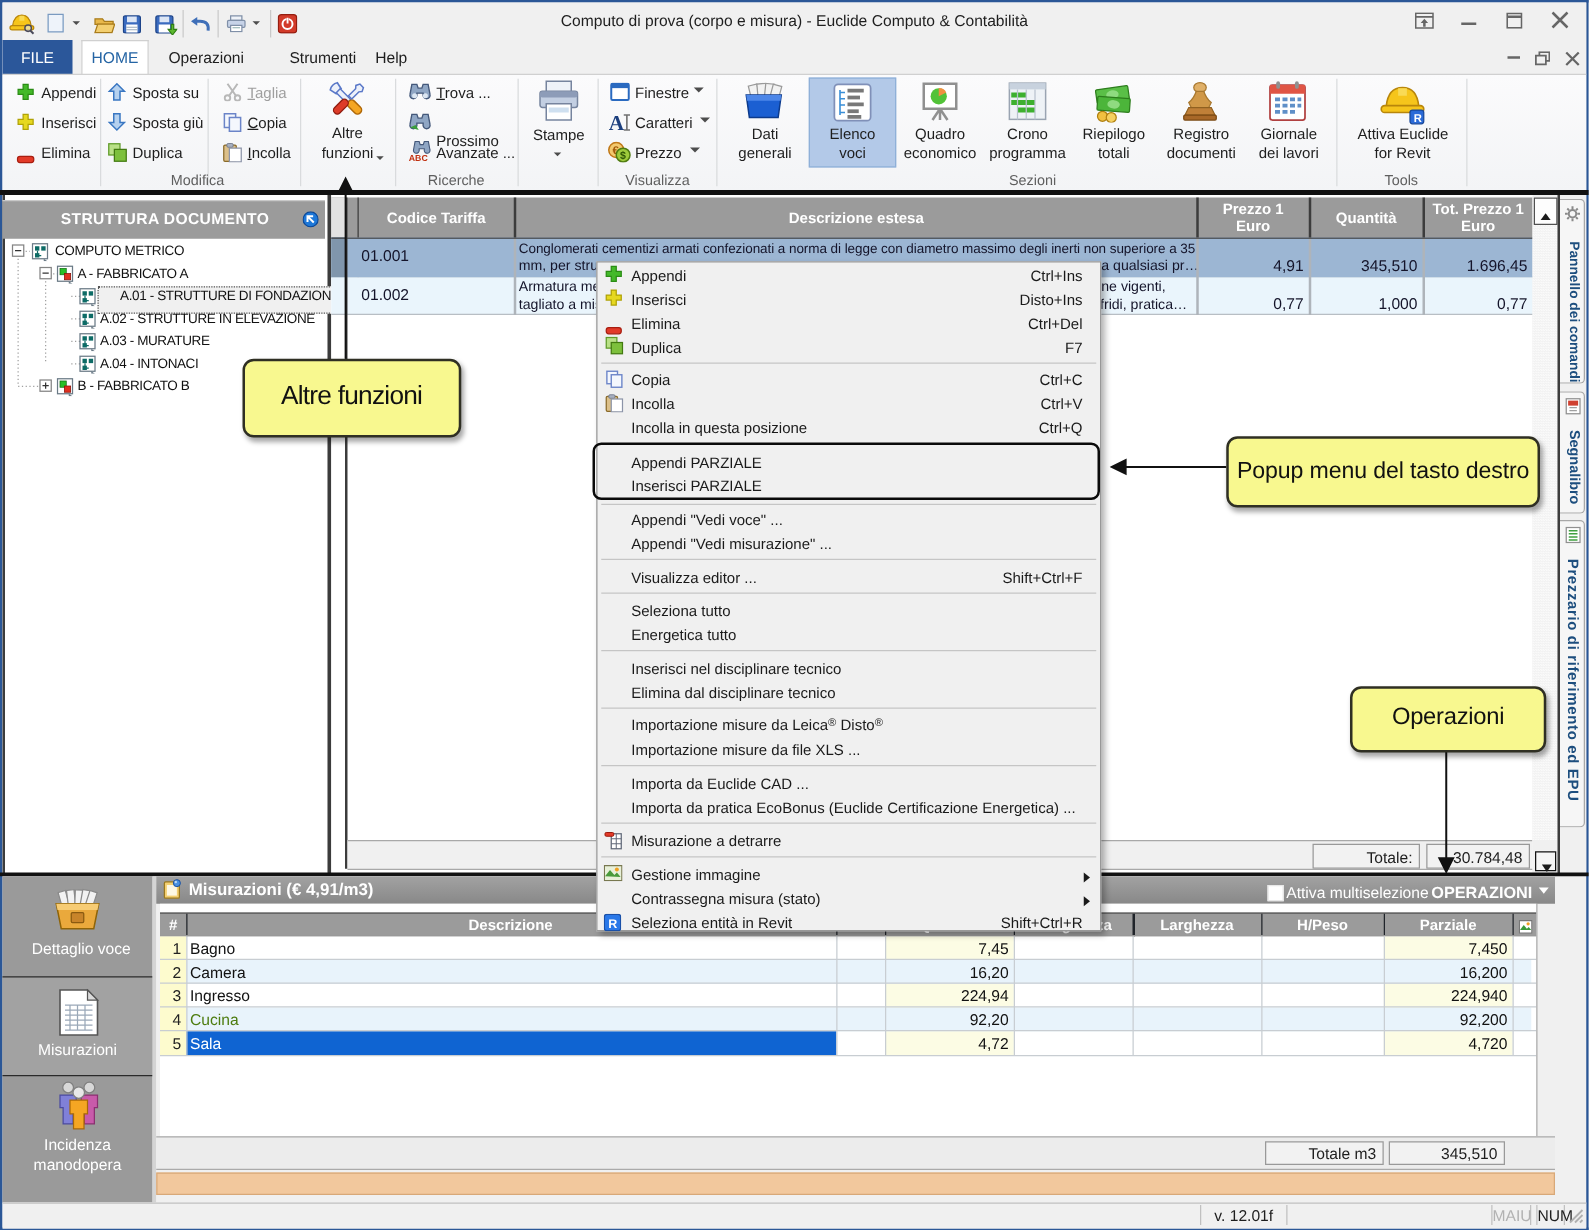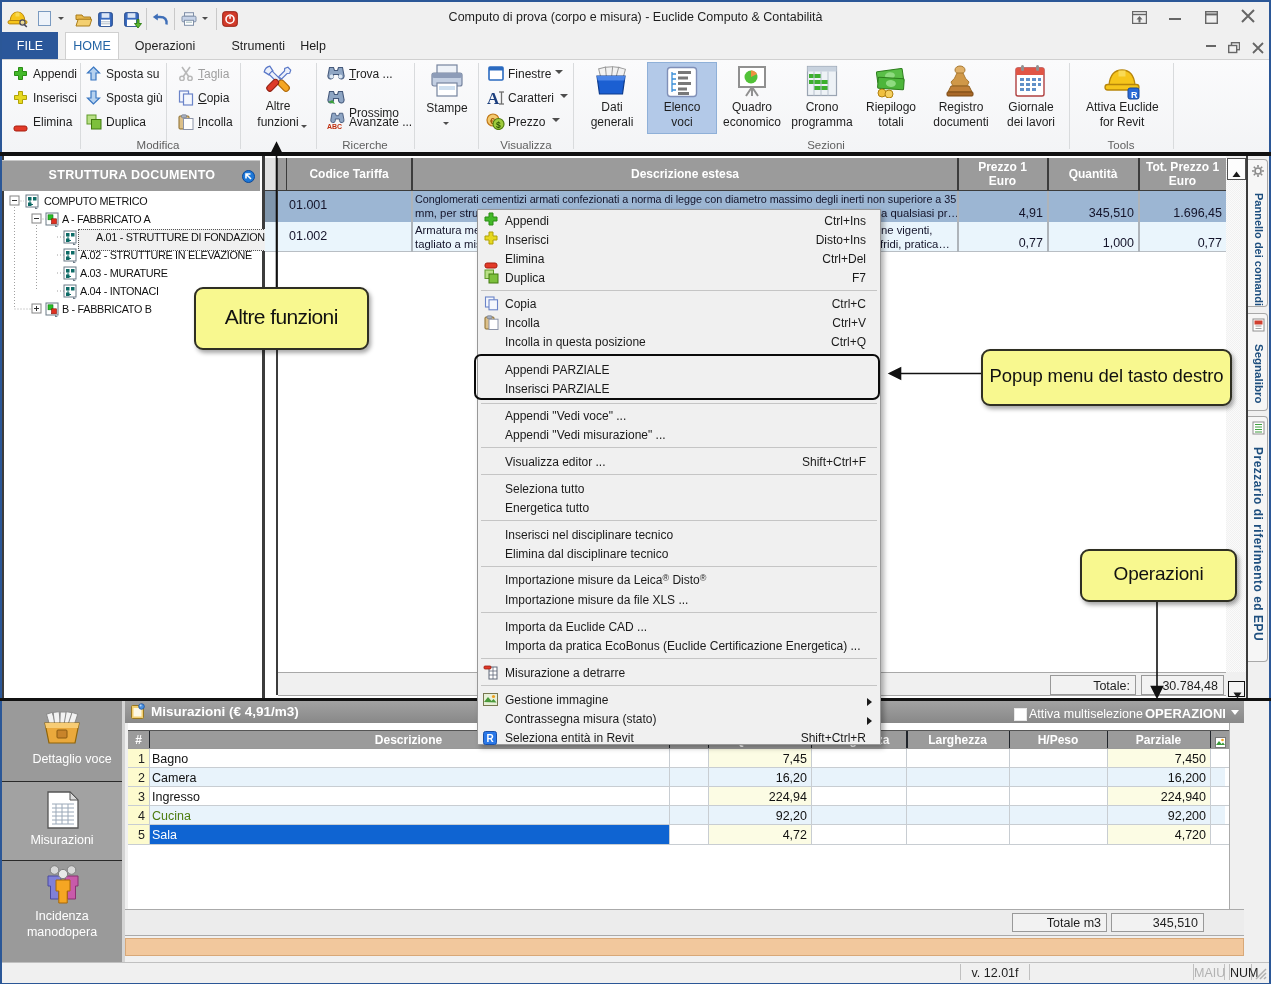--- a/index.html
+++ b/index.html
@@ -544,21 +544,21 @@
           <rect x="6" y="3" width="6" height="13" transform="rotate(-16 9 9)"></rect>
           <rect x="12" y="2" width="6" height="14" transform="rotate(-7 15 9)"></rect>
           <rect x="18" y="2" width="6" height="14" transform="rotate(2 21 9)"></rect>
           <rect x="23" y="2" width="6" height="14" transform="rotate(10 26 9)"></rect>
           <rect x="28" y="3" width="6" height="13" transform="rotate(18 31 9)"></rect>
         </g>
         <path d="M3 13 h34 l-4 20 h-26 z" fill="#eaa93c" stroke="#8f6408" stroke-width="1.2"></path>
         <path d="M3 13 h34 l-1 5 h-32 z" fill="#f7cc74"></path>
         <rect x="15" y="20" width="10" height="8" rx="1" fill="#c8842a" stroke="#8a5a10"></rect>
       </svg></div>
-<div class="ab" style="left:2px;top:752px;width:140px;text-align:center;font-size:12.5px;color:#fff">Dettaglio voce</div>
+<div class="ab" style="left:2px;top:752px;width:126px;text-align:center;font-size:12.5px;color:#fff">Dettaglio voce</div>
 <div class="ab" style="left:46px;top:791px"><svg width="34" height="38" viewBox="0 0 34 38">
         <path d="M2 1 h22 l8 8 v28 h-30 z" fill="#fff" stroke="#555" stroke-width="1.3"></path>
         <path d="M24 1 l8 8 h-8 z" fill="#dcdcdc" stroke="#555" stroke-width="1"></path>
         <g stroke="#9aa8b8" stroke-width="1">
           <path d="M6 13 h22 M6 17 h22 M6 21 h22 M6 25 h22 M6 29 h22 M6 33 h22"></path>
           <path d="M10 13 v20 M16 13 v20 M22 13 v20"></path>
         </g>
       </svg></div>
 <div class="ab" style="left:2px;top:833px;width:120px;text-align:center;font-size:12.5px;color:#fff">Misurazioni</div>
 <div class="ab" style="left:44px;top:864px"><svg width="38" height="40" viewBox="0 0 38 40">

